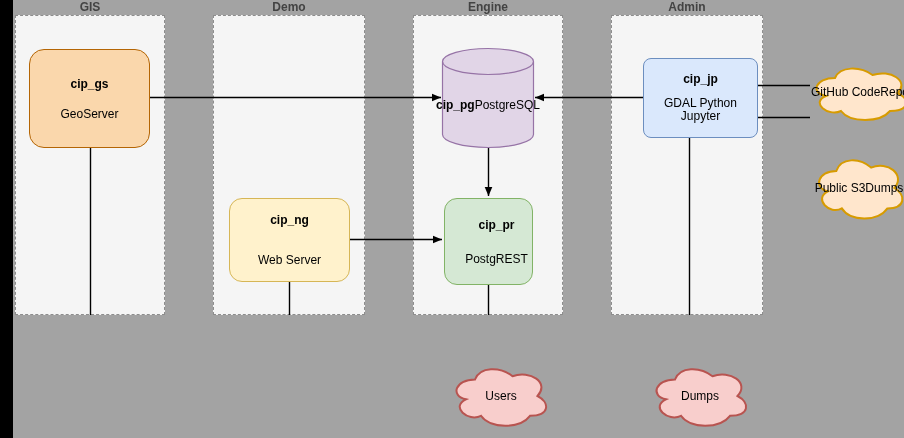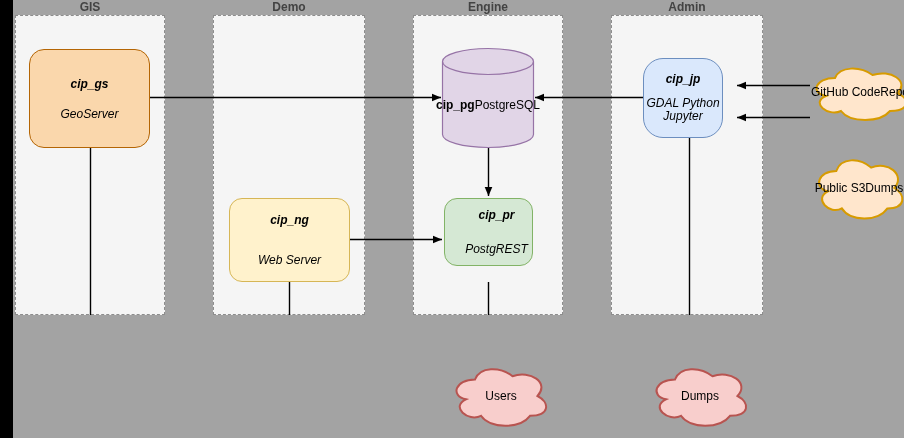--- a/index.html
+++ b/index.html
@@ -11,33 +11,33 @@
   .container{
     position:absolute;background:#f5f5f5;border:1px dashed #8d8d8d;box-sizing:border-box;
   }
   .c-label{
     position:absolute;top:0;height:14px;line-height:14px;text-align:center;
     font-size:12px;font-weight:bold;color:#434343;
   }
   .overlay{position:absolute;left:0;top:0;pointer-events:none;}
   .node{
     position:absolute;box-sizing:border-box;border:1px solid;display:flex;flex-direction:column;
-    align-items:center;justify-content:center;text-align:center;color:#000;font-size:12px;font-style:italic;
+    align-items:center;justify-content:center;text-align:center;color:#000;font-size:12px;
   }
   .node .t{font-weight:bold;}
   .textbox{
     position:absolute;display:flex;flex-direction:row;align-items:center;justify-content:center;
     text-align:center;color:#000;font-size:12px;
   }
   .textbox .t{font-weight:bold;}
   .cloud-label{line-height:16px;}
   .n-gs{left:16px;top:49px;width:121px;height:99px;border-radius:15px;background:#fad7ac;border-color:#b46504;row-gap:16px;}
   .n-ng{left:216px;top:198px;width:121px;height:84px;border-radius:13px;background:#fff2cc;border-color:#d6b656;row-gap:26px;}
-  .n-pr{left:431px;top:198px;width:89px;height:68px;border-radius:13px;background:#d5e8d4;border-color:#82b366;row-gap:20px;padding-left:16px;}
-  .n-jp{left:630px;top:58px;width:80px;height:80px;border-radius:20px;background:#dae8fc;border-color:#6c8ebf;row-gap:11px;line-height:13px;}
+  .n-pr{left:431px;top:198px;width:89px;height:87px;border-radius:13px;background:#d5e8d4;border-color:#82b366;row-gap:20px;padding-left:16px;}
+  .n-jp{left:630px;top:58px;width:115px;height:80px;border-radius:8px;background:#dae8fc;border-color:#6c8ebf;row-gap:11px;line-height:13px;}
   .tb-pg{left:429px;top:66px;width:92px;height:78px;row-gap:14px;}
   .tb-github{left:797px;top:76px;width:100px;height:32px;}
   .tb-s3{left:796px;top:172px;width:100px;height:32px;}
   .tb-users{left:438px;top:388px;width:100px;height:16px;}
   .tb-admins{left:637px;top:388px;width:100px;height:16px;}
 </style>
 </head>
 <body>
 
 <div class="canvas">

